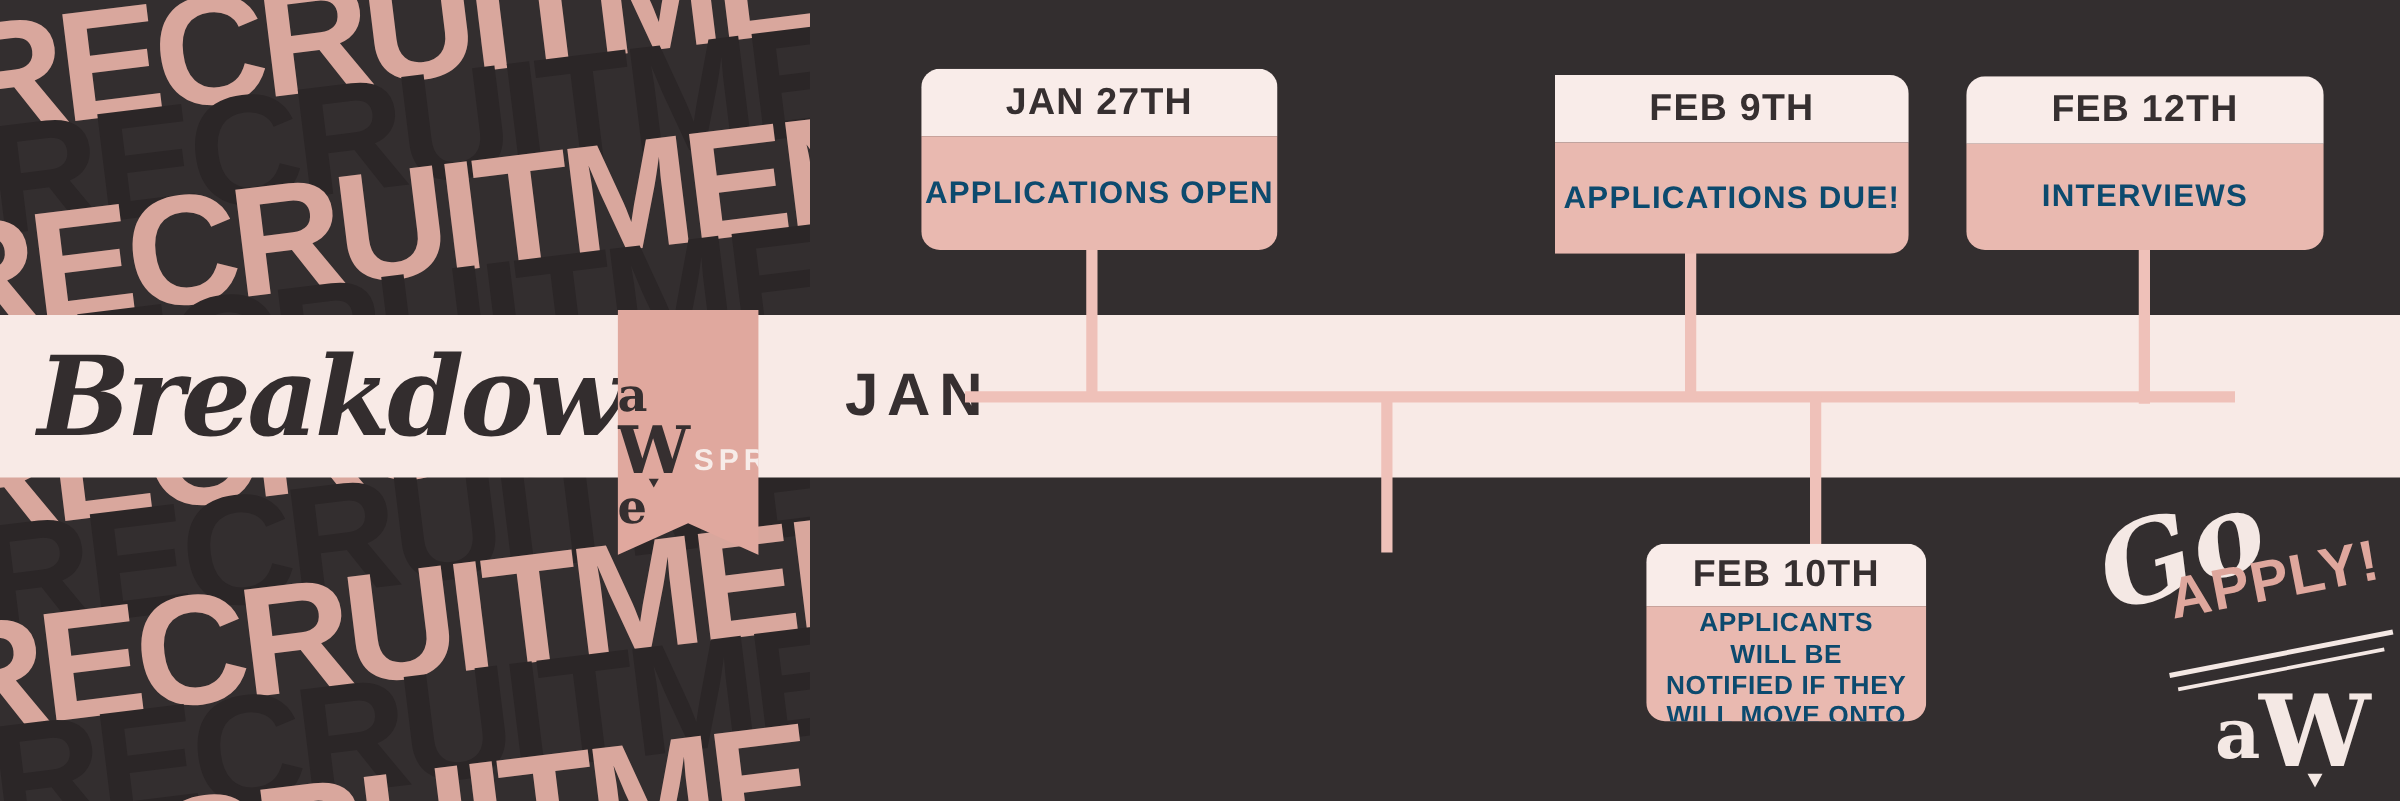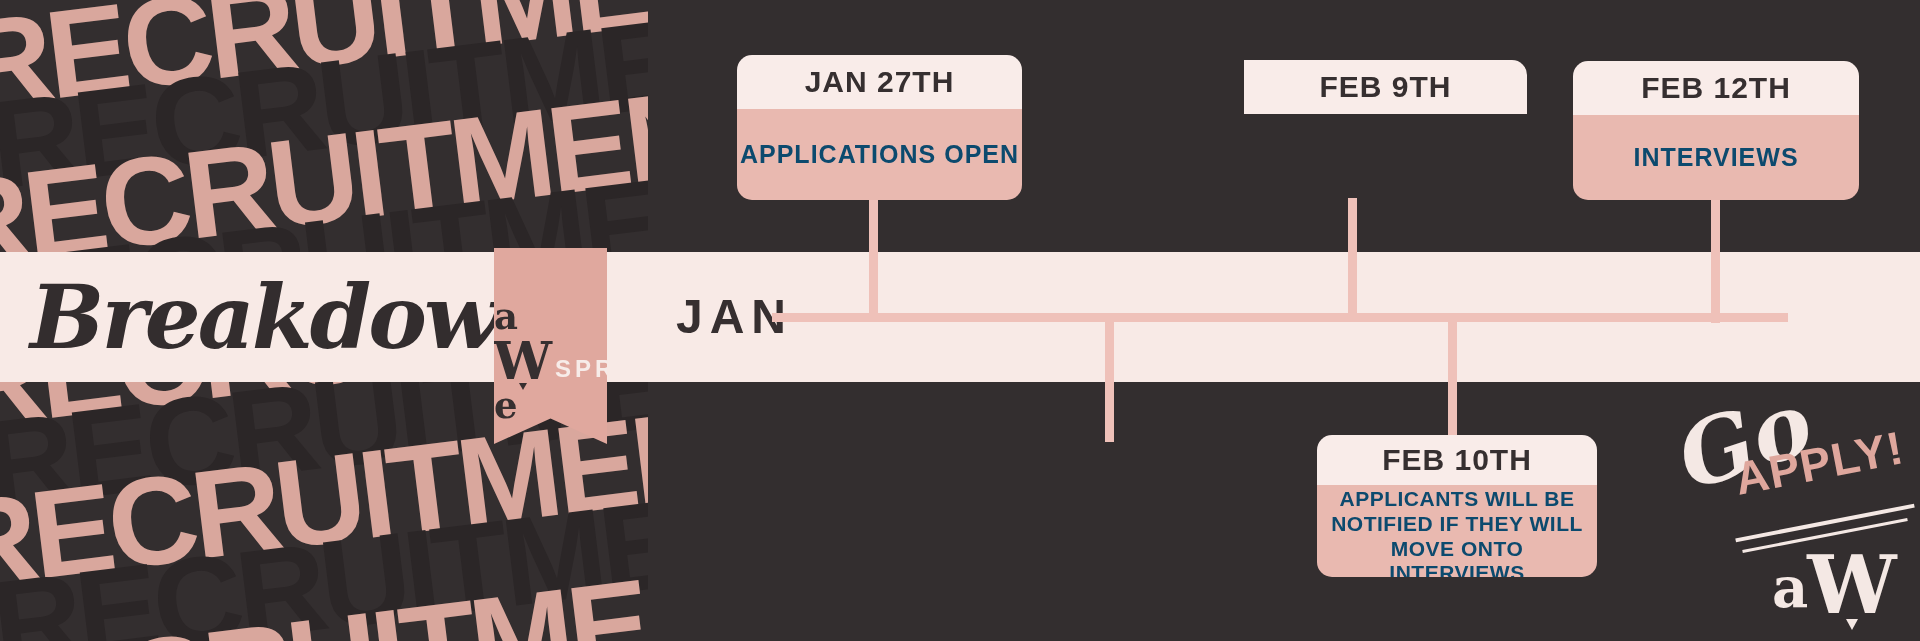--- a/index.html
+++ b/index.html
@@ -86,21 +86,21 @@
   }
   .card-body{
     background:#e9b9b0;color:#0c4a6e;font-weight:bold;font-size:25px;letter-spacing:1px;
     display:flex;align-items:center;justify-content:center;flex:1 1 auto;
     white-space:nowrap;text-align:center;
   }
   .card.c1{left:737px;top:55px;width:285px;height:145px;}
   .card.c2{left:1210px;top:60px;width:283px;height:143px;padding-left:34px;}
   .card.c3{left:1573px;top:61px;width:286px;height:139px;}
   .card.c4{left:968px;top:438px;width:282px;height:142px;}
-  .card.c5{left:1317px;top:435px;width:280px;height:142px;}
+  .card.c5{left:1317px;top:435px;width:224px;height:142px;}
   .card.c5 .card-head{flex:0 0 50px;}
   .card.c5 .card-body{
     font-size:21px;line-height:1.18;white-space:normal;letter-spacing:0.5px;
     padding:2px 14px 8px 14px;
   }
   
   .cta-go{
     position:absolute;left:1678px;top:396px;z-index:3;
     font-family:"DejaVu Serif","Liberation Serif",serif;font-style:italic;font-weight:bold;
     font-size:88px;line-height:1;color:#f4e8e4;transform:rotate(-18deg);
@@ -153,20 +153,21 @@
   <div class="conn v3"></div>
   <div class="conn v4"></div>
   <div class="conn v5"></div>
 
   <div class="card c1">
     <div class="card-head">JAN 27TH</div>
     <div class="card-body">APPLICATIONS OPEN</div>
   </div>
   <div class="card c2">
     <div class="card-head">FEB 9TH</div>
+    <div class="card-body">APPLICATIONS DUE!</div>
   </div>
   <div class="card c3">
     <div class="card-head">FEB 12TH</div>
     <div class="card-body">INTERVIEWS</div>
   </div>
 
   <div class="card c5">
     <div class="card-head">FEB 10TH</div>
     <div class="card-body">APPLICANTS WILL BE NOTIFIED IF THEY WILL MOVE ONTO INTERVIEWS</div>
   </div>

